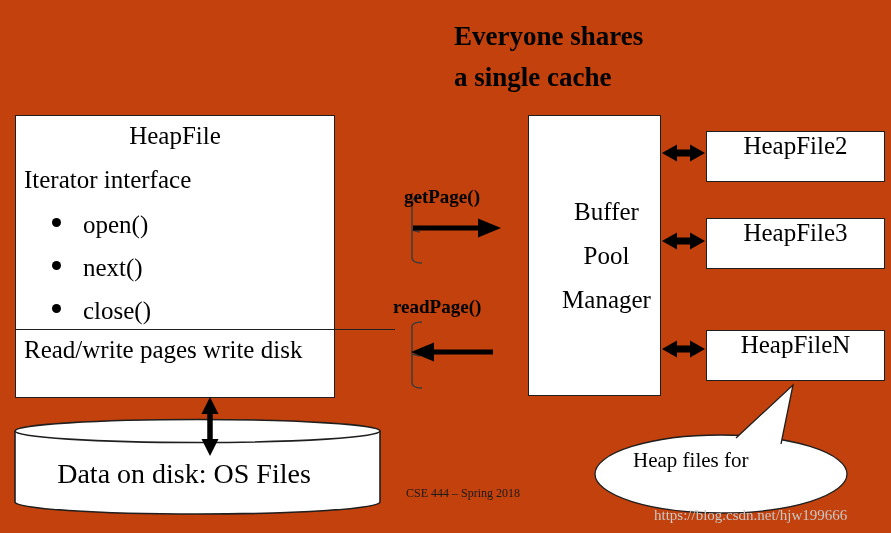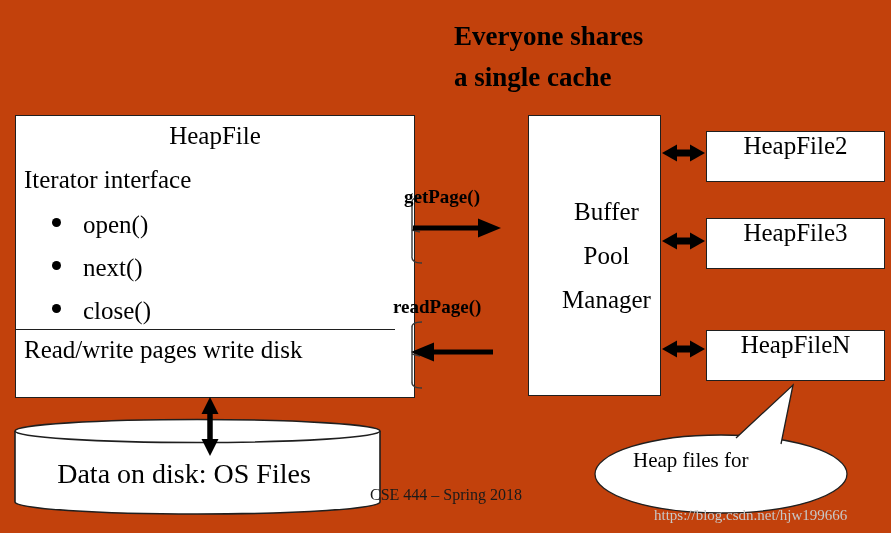--- a/index.html
+++ b/index.html
@@ -10,21 +10,21 @@
   .abs{position:absolute;}
   .box{
     position:absolute;border:1.6px solid #1f1f1f;background:#ffffff;
     box-sizing:border-box;
   }
   .slide-title{
     left:454px;top:16px;font-size:27px;font-weight:bold;line-height:41px;
     white-space:nowrap;
   }
   
-  .heapfile-box{left:15px;top:115px;width:400px;height:283px;}
+  .heapfile-box{left:15px;top:115px;width:320px;height:283px;}
   .hf-title{position:absolute;left:0;top:6px;width:100%;text-align:center;font-size:25px;}
   .hf-sub{position:absolute;left:8px;top:50px;font-size:25px;white-space:nowrap;}
   .hf-bullet{position:absolute;left:36px;font-size:25px;white-space:nowrap;}
   .hf-bullet .dot{
     display:inline-block;width:9px;height:9px;border-radius:50%;
     background:#000;margin-right:22px;vertical-align:6px;
   }
   .hf-divider{position:absolute;left:-1px;top:213px;width:380px;border-top:1.6px solid #1f1f1f;}
   .hf-bottom{position:absolute;left:8px;top:220px;font-size:25px;white-space:nowrap;}
   
@@ -42,21 +42,21 @@
     left:706px;width:179px;height:51px;
     display:flex;align-items:flex-start;justify-content:center;
     font-size:25px;
   }
   .hf2{top:131px;} .hf3{top:218px;} .hfn{top:330px;}
   
   .disk-label{left:15px;top:458px;width:338px;text-align:center;font-size:28px;}
   
   .callout-text{left:633px;top:446px;font-size:21px;line-height:28px;white-space:nowrap;}
   
-  .footer{left:370px;top:486px;font-size:16px;color:#1a1a1a;white-space:nowrap;}
+  .footer{left:406px;top:486px;font-size:12px;color:#1a1a1a;white-space:nowrap;}
   
   .watermark{left:654px;top:507px;font-size:15px;color:#c8c8c8;white-space:nowrap;}
   svg.overlay{position:absolute;left:0;top:0;pointer-events:none;}
 </style>
 </head>
 <body>
 
 <div class="stage">
 
   <div class="abs slide-title">

